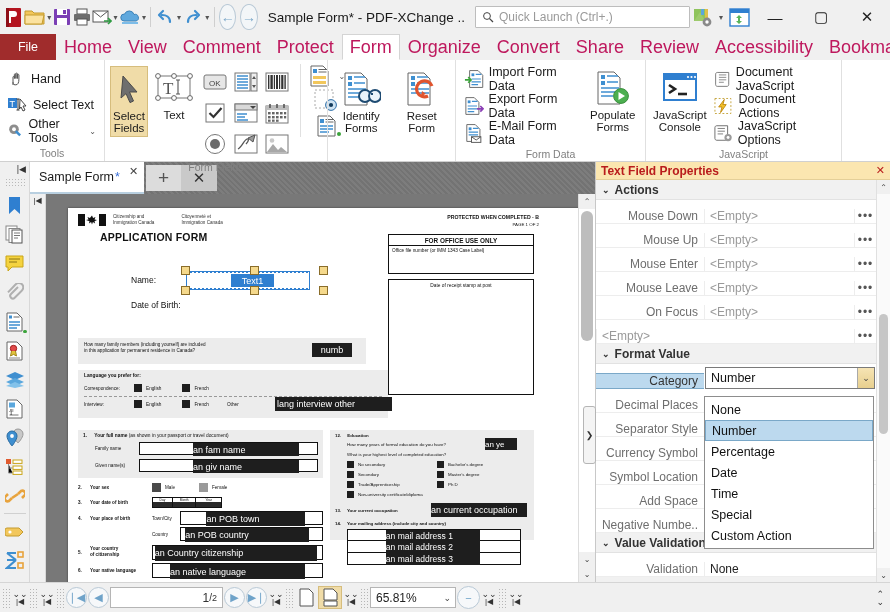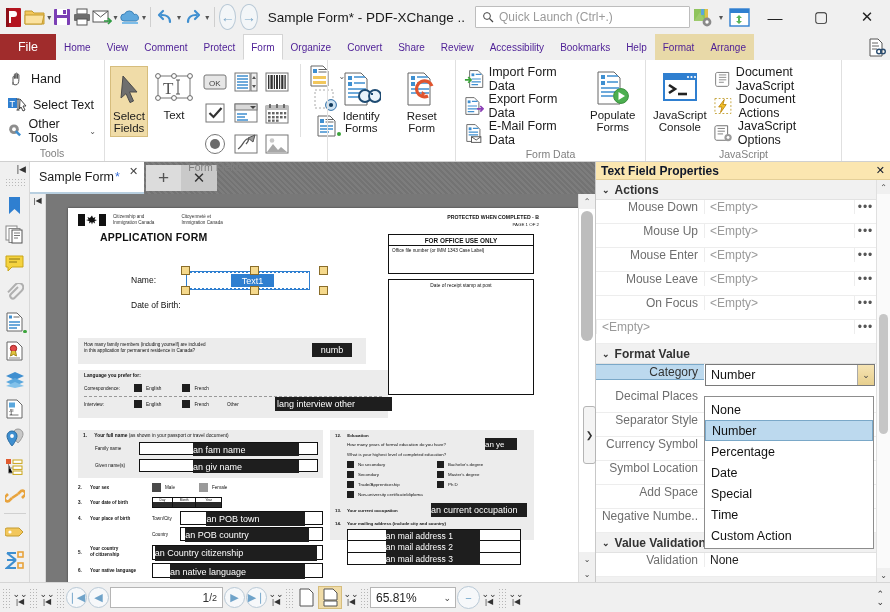--- a/index.html
+++ b/index.html
@@ -35,21 +35,21 @@
 
   
   .ribbon-tabs {
     height:26px; display:flex; align-items:flex-end; background:#f0f0f0; flex:none; position:relative;
   }
   .file-tab {
     background:#a02c2c; color:#fff; height:26px; min-width:56px; display:flex; align-items:center;
     justify-content:center; font-size:12.5px;
   }
   .rtab {
-    height:26px; padding:0 7px; display:flex; align-items:center; font-size:10px; color:#4c1d95;
+    height:26px; padding:0 7px; display:flex; align-items:center; font-size:18px; color:#be185d;
     border:1px solid transparent; position:relative;
   }
   .rtab.active { background:#fff; border-color:#d4d4d4; border-bottom-color:#fff; }
   .rtab.ctx { background:#e8d9a8; }
   .ctx-group { display:flex; background:#e8d9a8; height:26px; align-items:center; }
   .tabs-right { margin-left:auto; display:flex; align-items:center; padding-right:4px; gap:3px;}
 
   
   .ribbon {
     height:102px; background:#fff; border-bottom:1px solid #d0d0d0; display:flex; flex:none; position:relative;
@@ -115,28 +115,28 @@
   .vsb .track{flex:1;width:100%;background:#fff;position:relative;}
   .vsb .thumb{position:absolute;left:2px;right:2px;top:2px;height:130px;background:#bdbdbd;border-radius:6px;}
 
   .panel-handle{ position:absolute; right:-1px; top:212px; width:13px;height:58px;background:#f4f4f4;
                  border:1px solid #b5b5b5; border-radius:3px; display:flex;align-items:center;
                  justify-content:center;font-size:9px;color:#333; z-index:5;}
 
   
   .props { width:295px; background:#fff; border-left:1px solid #c8c8c8; display:flex; flex-direction:column; flex:none;}
   .props-hd { height:18px; background:#fbe6b0; display:flex; align-items:center; padding:0 5px;
-              font-size:12px; font-weight:bold; color:#0f172a; border-bottom:1px solid #e4cf98;}
+              font-size:12px; font-weight:bold; color:#b91c1c; border-bottom:1px solid #e4cf98;}
   .props-hd .x{margin-left:auto;font-size:11px;font-weight:normal;}
   .props-body{flex:1; display:flex; min-height:0; position:relative;}
   .props-list{flex:1; min-width:0; overflow:hidden;}
   .sect { height:20px; background:#f1f1f1; display:flex; align-items:center; padding-left:6px;
           font-size:12px; font-weight:bold; color:#333; border-bottom:1px solid #e2e2e2;}
   .sect .chev{font-size:9px;margin-right:5px;}
-  .prow { height:24px; display:flex; align-items:flex-start; border-bottom:1px solid #ededed; }
+  .prow { height:24px; display:flex; align-items:flex-end; border-bottom:1px solid #ededed; }
   .pname { width:108px; display:flex; align-items:center; justify-content:flex-end; padding-right:6px;
            font-size:12px; color:#6e6e6e; }
   .pval { flex:1; display:flex; align-items:center; padding-left:5px; font-size:12px; color:#999;
           border-left:1px solid #ededed;}
   .pval.dark{color:#222;}
   .pdots{width:22px;display:flex;align-items:center;justify-content:center;color:#555;letter-spacing:1px;
          border-left:1px solid #ededed;font-size:12px;}
   .prow.selected .pname{background:#bcd9ee;color:#333;border-top:1px solid #7aa8c8;border-bottom:1px solid #7aa8c8;}
   .prow.selected { border-bottom:none; }
 
@@ -1071,22 +1071,22 @@
           <div class="sect">
             <span class="chev">⌄</span>
             <span>Value Calculation</span>
           </div>
 
           <div class="dropdown" style="top:216px;">
             <div class="dditem">None</div>
             <div class="dditem hi">Number</div>
             <div class="dditem">Percentage</div>
             <div class="dditem">Date</div>
+            <div class="dditem">Time</div>
             <div class="dditem">Special</div>
-            <div class="dditem">Time</div>
             <div class="dditem">Custom Action</div>
           </div>
         </div>
 
         <div class="props-sb">
           <div class="arw">⌃</div>
           <div class="track">
             <div class="thumb"></div>
           </div>
           <div class="arw">⌄</div>

